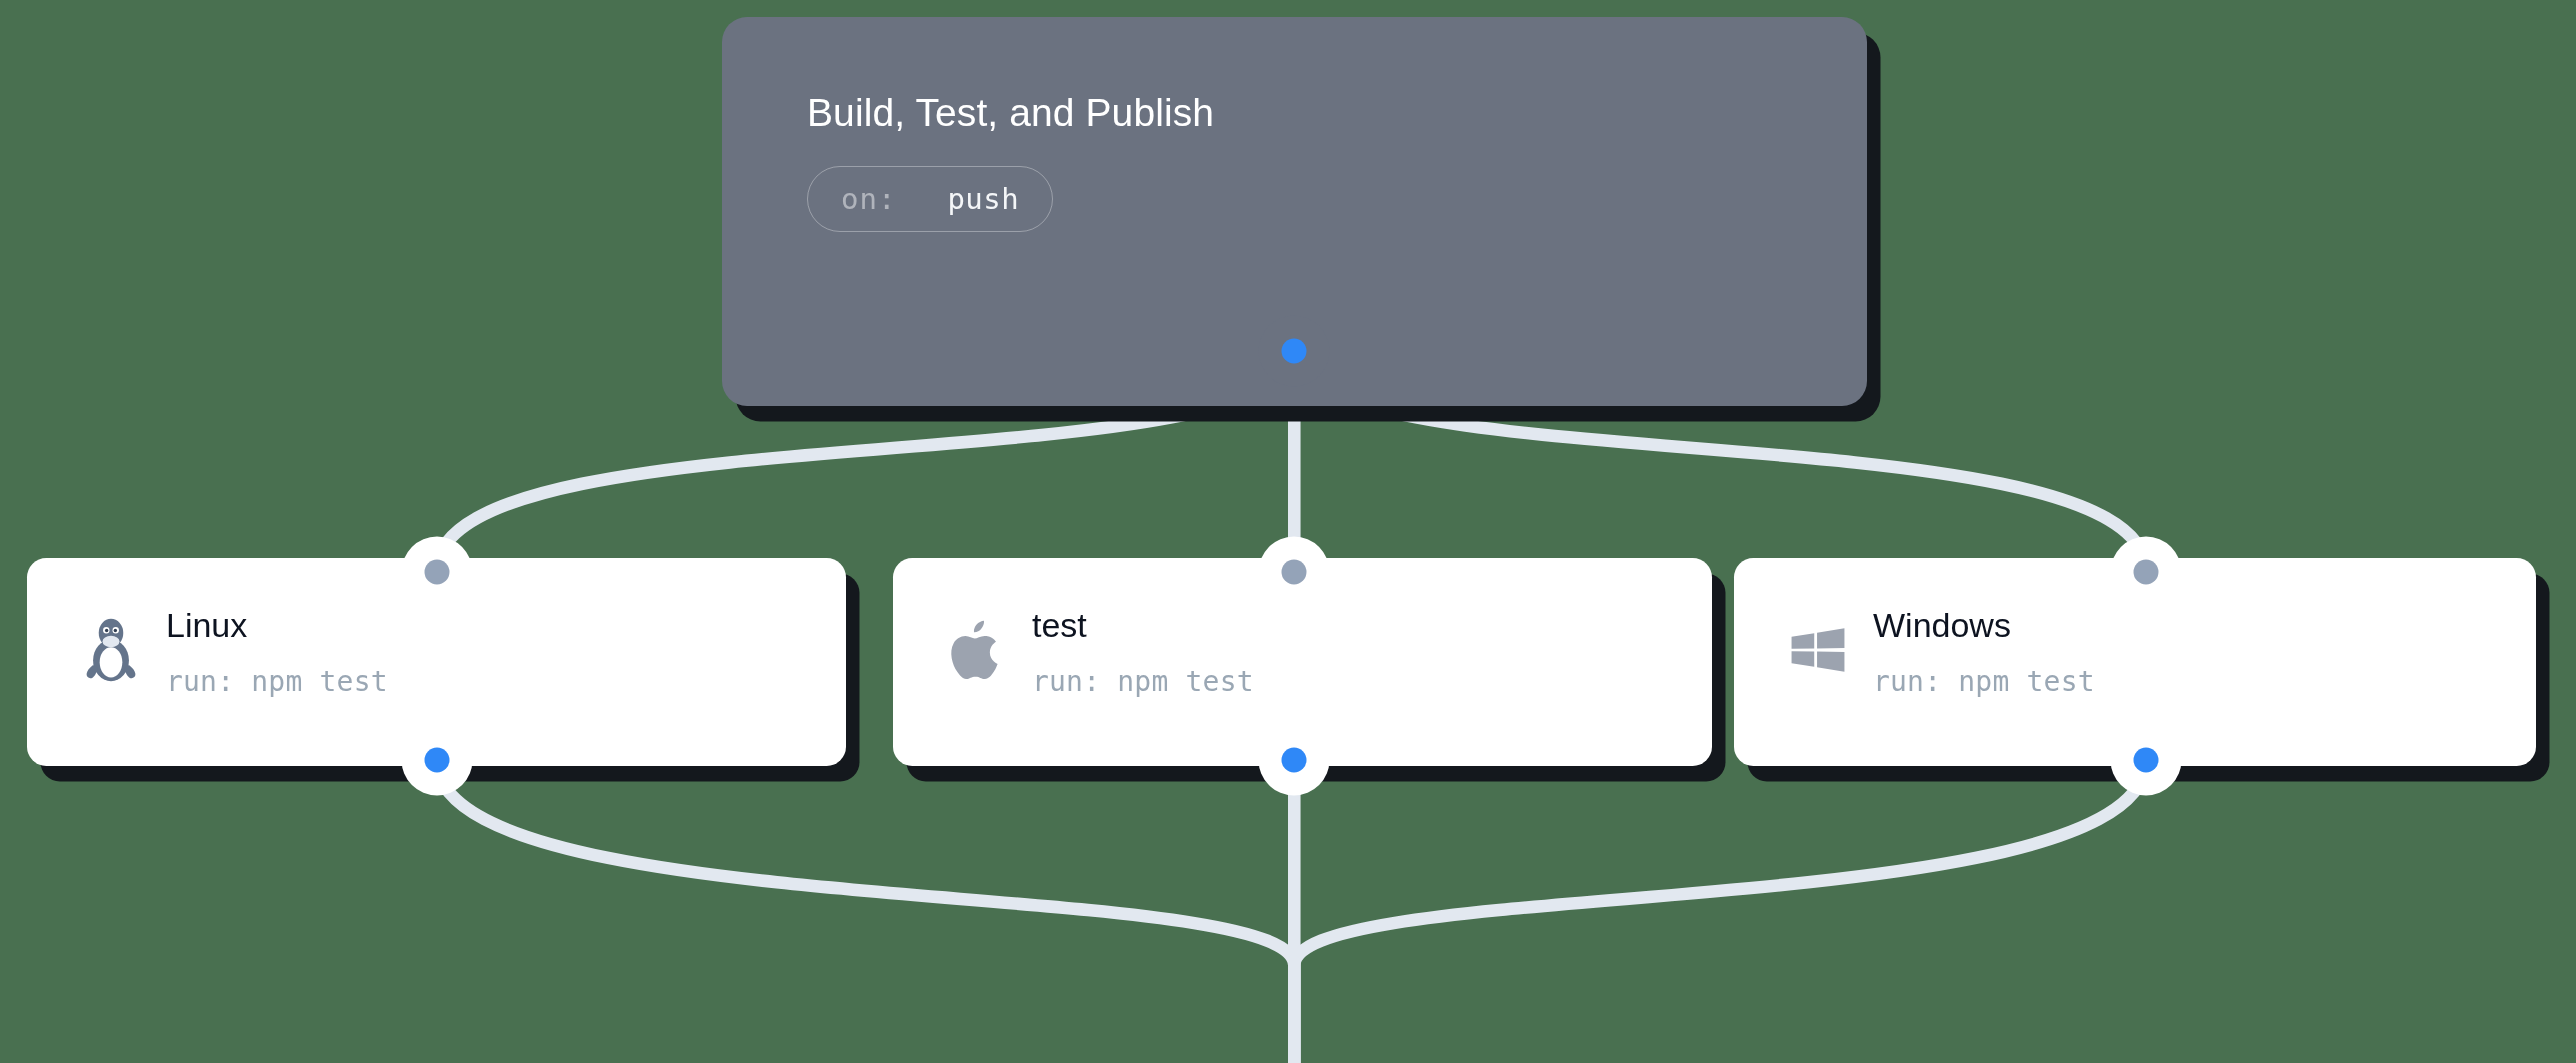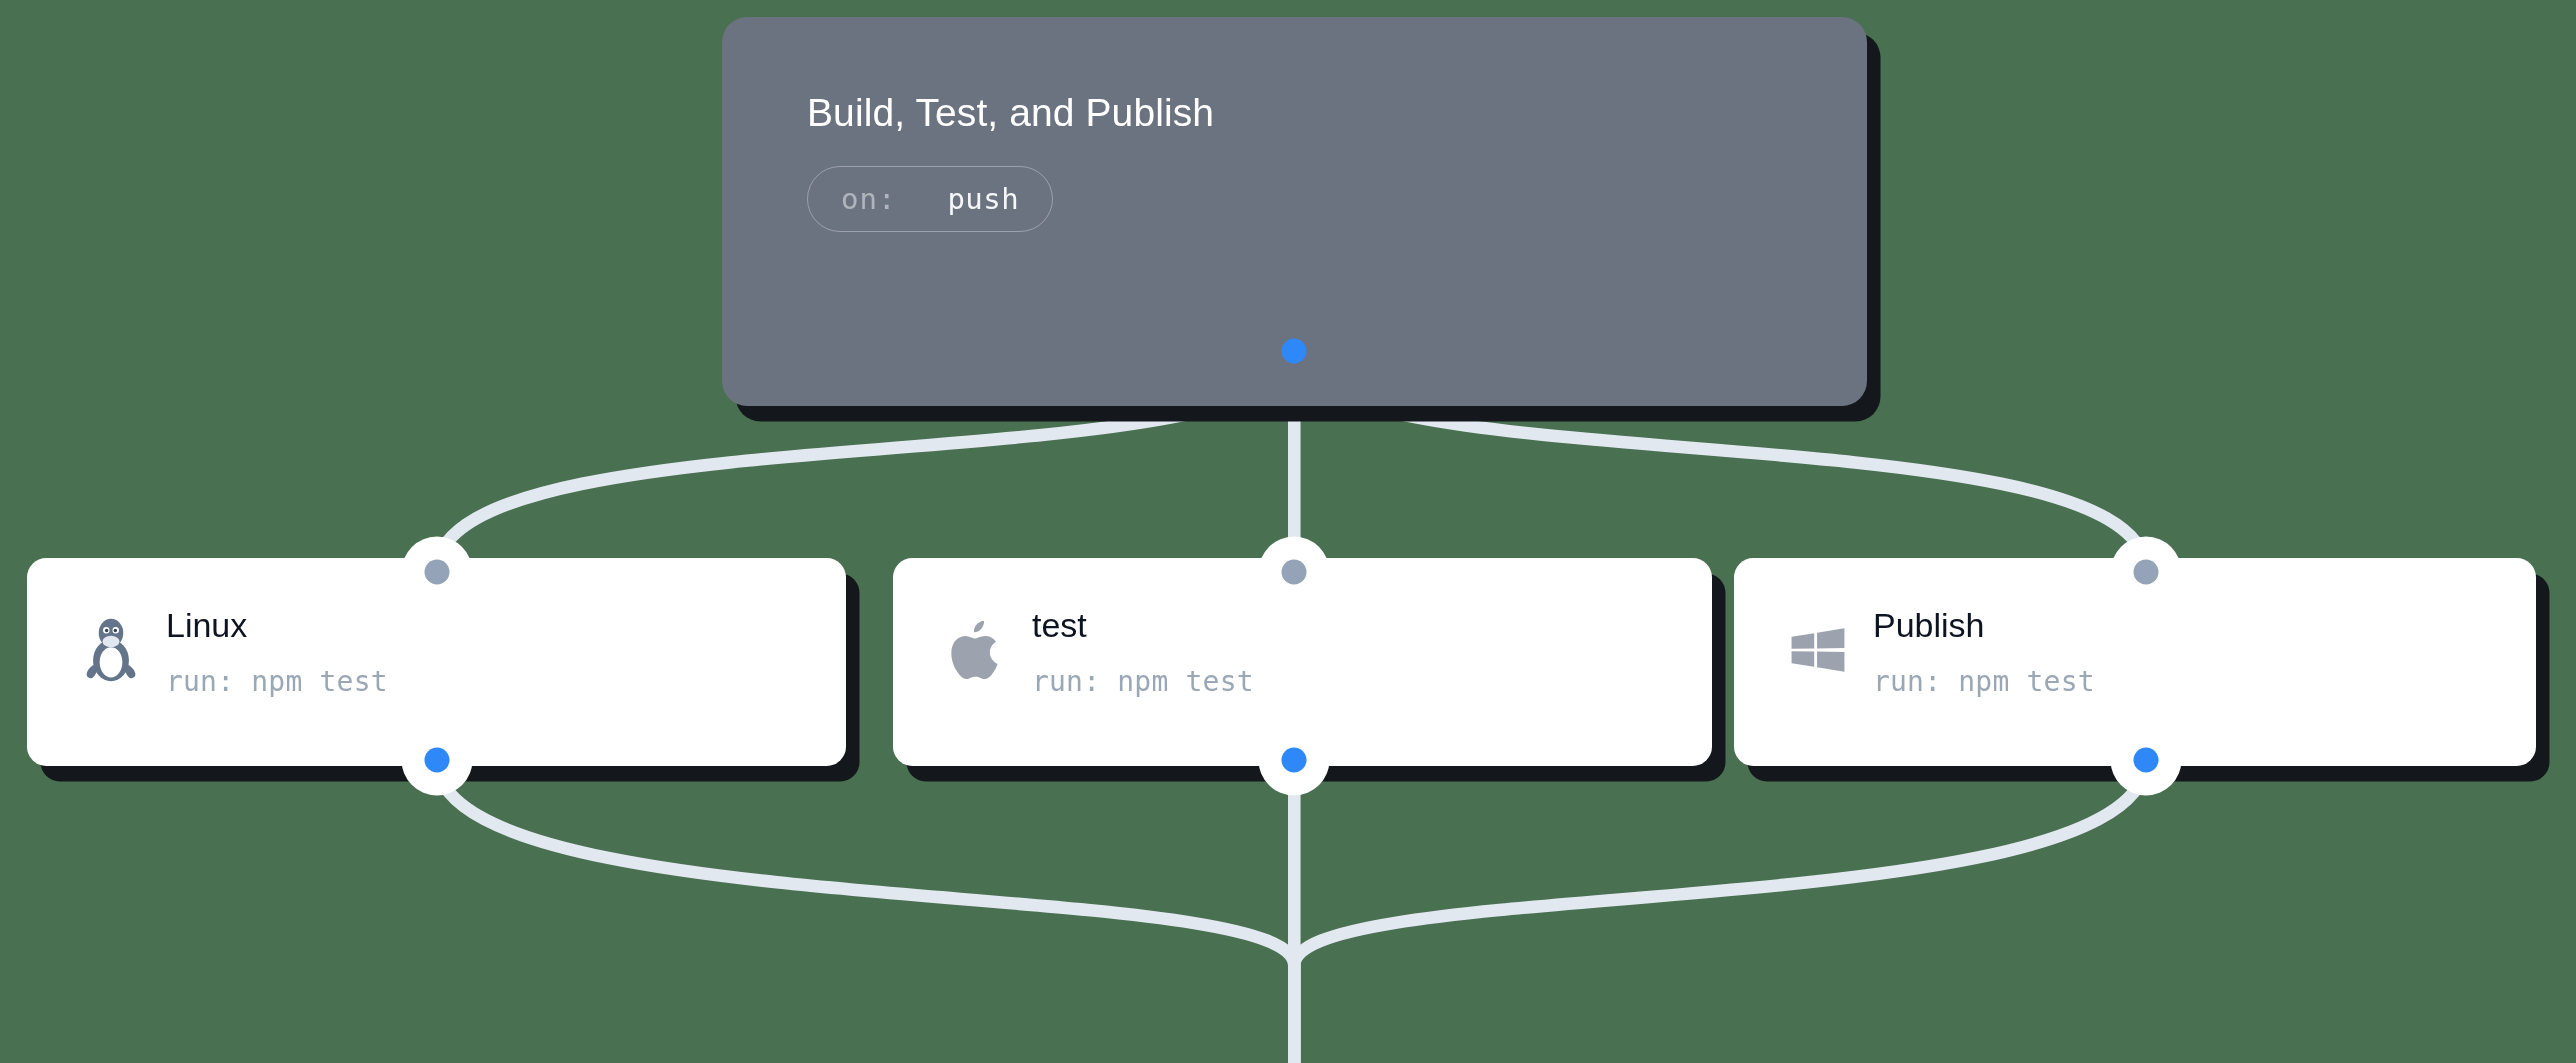--- a/index.html
+++ b/index.html
@@ -232,21 +232,21 @@
     <div class="job-inner">
       <svg class="job-icon" viewBox="0 0 64 72">
         <g fill="#9ca3af">
           <polygon points="4,22 28,18.2 28,34.4 4,34.8"></polygon>
           <polygon points="31,17.7 60,13 60,34 31,34.3"></polygon>
           <polygon points="4,37.2 28,37.6 28,53.8 4,50"></polygon>
           <polygon points="31,37.7 60,38 60,59 31,54.3"></polygon>
         </g>
       </svg>
       <div class="job-text">
-        <div class="job-title">Publish</div>
+        <div class="job-title">Windows</div>
         <div class="job-run">run: npm test</div>
       </div>
     </div>
   </div>
   <div class="handle-ring ring-white" style="left:2146px; top:572px;"></div>
   <div class="handle handle-target" style="left:2146px; top:572px;"></div>
   <div class="handle-ring ring-white" style="left:2146px; top:760px;"></div>
   <div class="handle handle-source" style="left:2146px; top:760px;"></div>
 
 </div>

